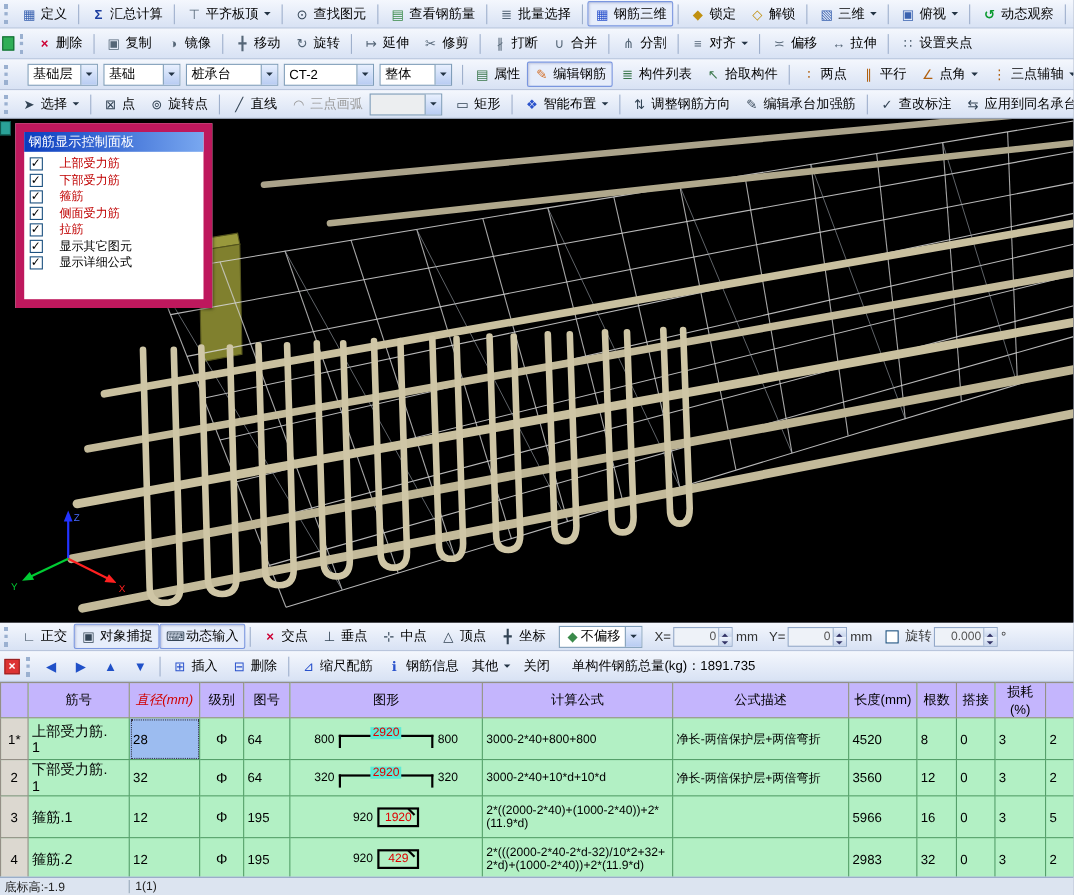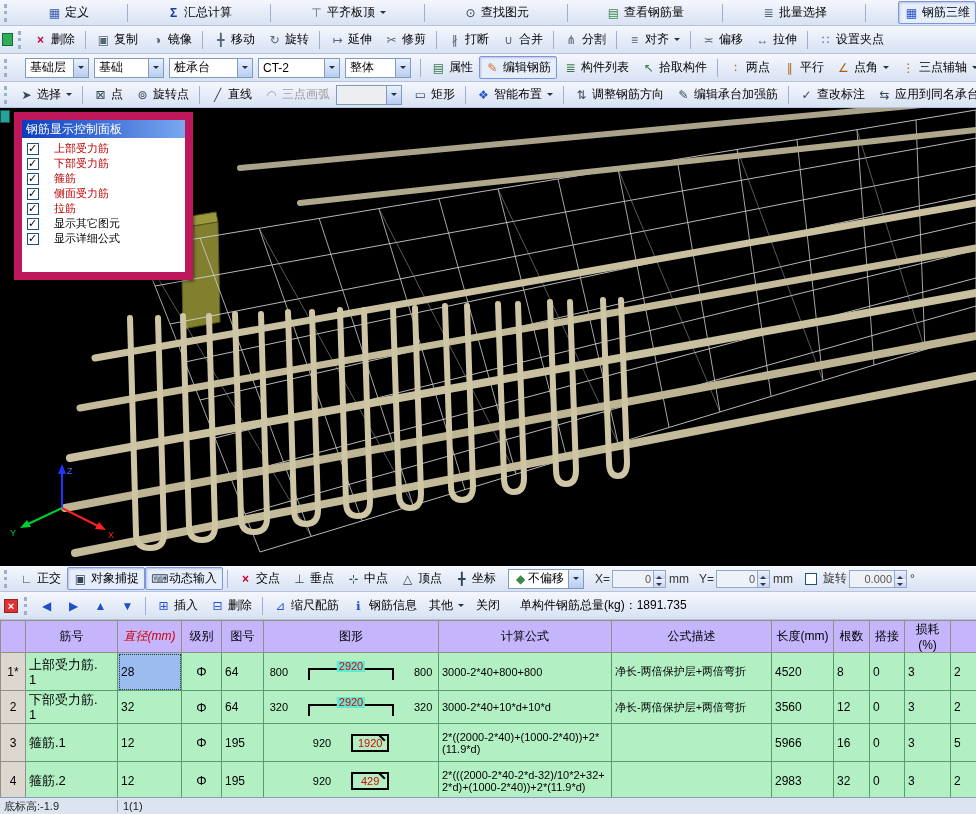--- a/index.html
+++ b/index.html
@@ -3,21 +3,21 @@
 <meta charset="utf-8">
 <style>
   *{box-sizing:border-box;}
   html,body{margin:0;padding:0;width:976px;height:814px;overflow:hidden;
     font-family:"Liberation Sans","DejaVu Sans",sans-serif;font-size:12px;background:#d6e0f2;}
   .app{position:relative;width:976px;height:814px;background:#d6e0f2;}
 
   
   .tb{display:flex;align-items:center;padding:0 2px;white-space:nowrap;overflow:hidden;
       background:linear-gradient(#f4f7fd,#d8e2f4);border-bottom:1px solid #b6c3da;}
-  #tb1{height:26px;gap:28px;} #tb2{height:28px;} #tb3{height:28px;} #tb4{height:26px;}
+  #tb1{height:26px;} #tb2{height:28px;} #tb3{height:28px;} #tb4{height:26px;}
   .snapbar{height:26px;} .editbar{height:28px;}
   .grip{width:5px;height:18px;border-left:3px dotted #9ab0d0;margin:0 4px 0 2px;flex:none;}
   .edge-sq{width:11px;height:13px;background:#2fae57;border:1px solid #156a35;margin-right:3px;flex:none;}
   .tbtn{display:inline-flex;align-items:center;gap:3px;padding:2px 5px;border:1px solid transparent;
         border-radius:2px;color:#000;flex:none;cursor:default;}
   .tbtn.pressed{background:#e6edfb;border-color:#7a96df;box-shadow:inset 1px 1px 2px rgba(0,0,80,.18);}
   .tbtn.disabled{color:#9a9a9a;}
   .presep{display:none;}
   .presep.sep{display:inline-block;width:1px;height:18px;background:#9fb0cc;margin:0 4px;flex:none;}
   .ddwrap{display:none;}
@@ -114,21 +114,21 @@
   td{background:#b2f0c4;border:1px solid #55a06a;padding:1px 3px;vertical-align:middle;
      overflow:hidden;color:#000;}
   td.rowno{background:#dcd8d0;border-color:#948f86;text-align:center;}
   td.cell-dia.dsel{background:#9cbcf0;outline:1px dotted #334;outline-offset:-2px;}
   tbody tr:nth-child(1){height:38px;} tbody tr:nth-child(2){height:27px;}
   tbody tr:nth-child(3){height:38px;} tbody tr:nth-child(4){height:38px;}
   .c-name span{display:inline-block;width:70px;word-break:break-all;font-size:13px;line-height:15px;}
   .c-level{text-align:center;font-size:13px;}
   .c-formula{font-size:11px;line-height:12px;word-break:break-all;}
   .c-desc{font-size:11px;}
-  .gshape{display:none;align-items:center;justify-content:center;gap:20px;}
+  .gshape{display:none;align-items:center;justify-content:center;gap:4px;}
   .gshape.gbar{display:flex;} .gshape.gbox{display:flex;}
   .gnum{font-size:11px;color:#000;}
   .gbar-line{position:relative;display:inline-block;width:86px;height:12px;margin-top:5px;
      border-top:2px solid #000;border-left:2px solid #000;border-right:2px solid #000;}
   .glabel{position:absolute;left:50%;top:-9px;transform:translateX(-50%);background:#5eead4;
      padding:0 2px;color:#e00000;font-size:11px;line-height:11px;}
   .gboxrect{display:inline-block;position:relative;width:38px;height:18px;border:2px solid #000;}
   .gboxrect::before{content:"";position:absolute;right:1px;top:1px;width:8px;border-top:2px solid #000;
      transform:rotate(45deg);}
   .glabel2{position:absolute;left:0;right:0;top:0;bottom:0;display:flex;align-items:center;

